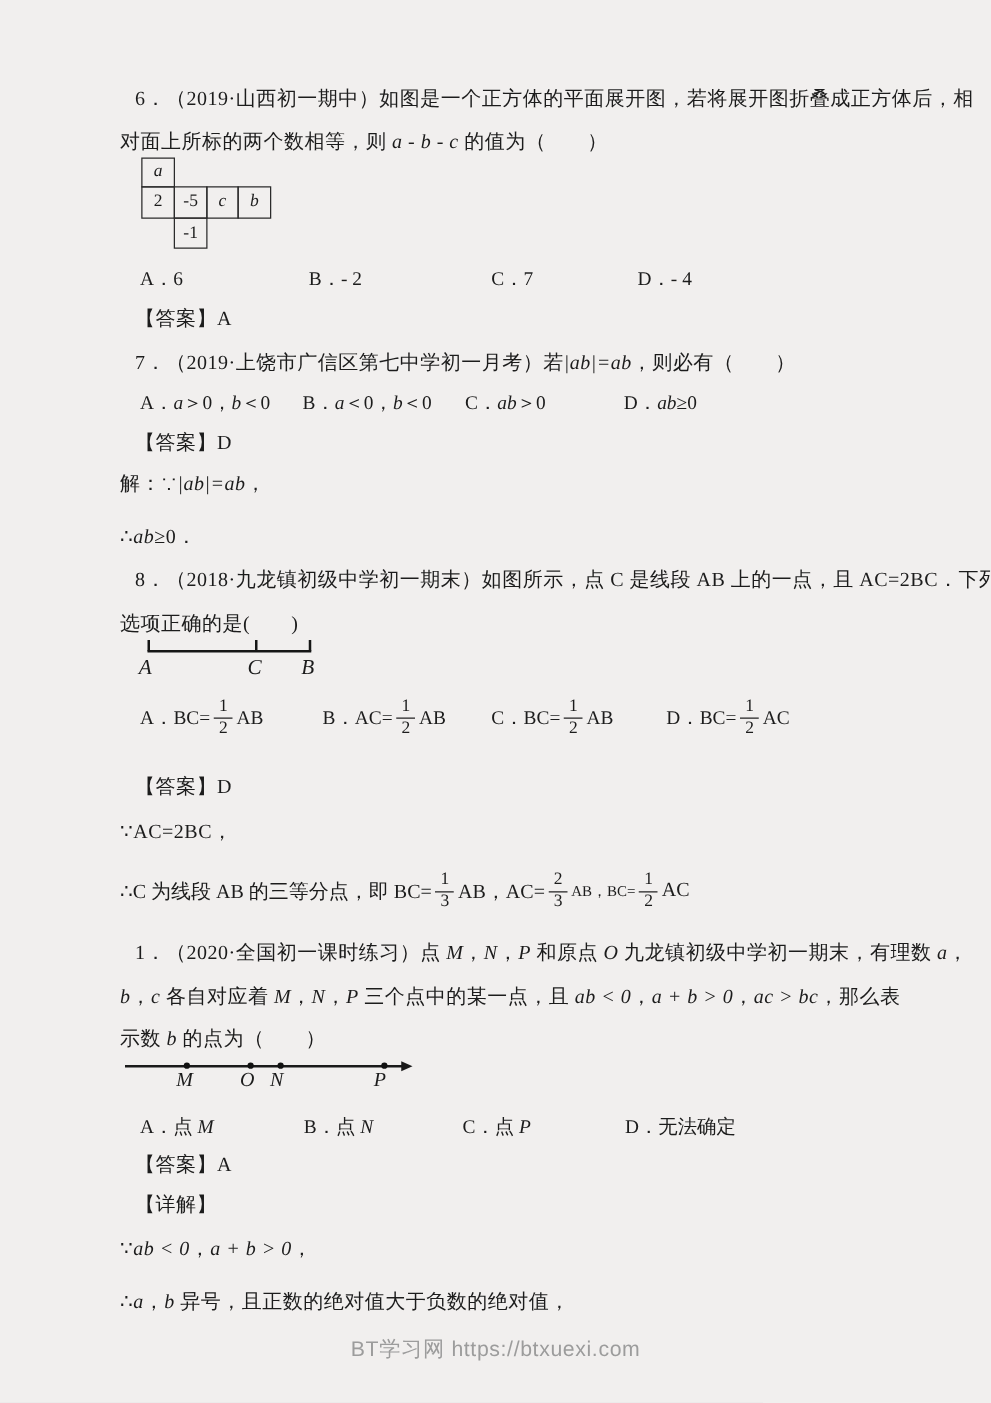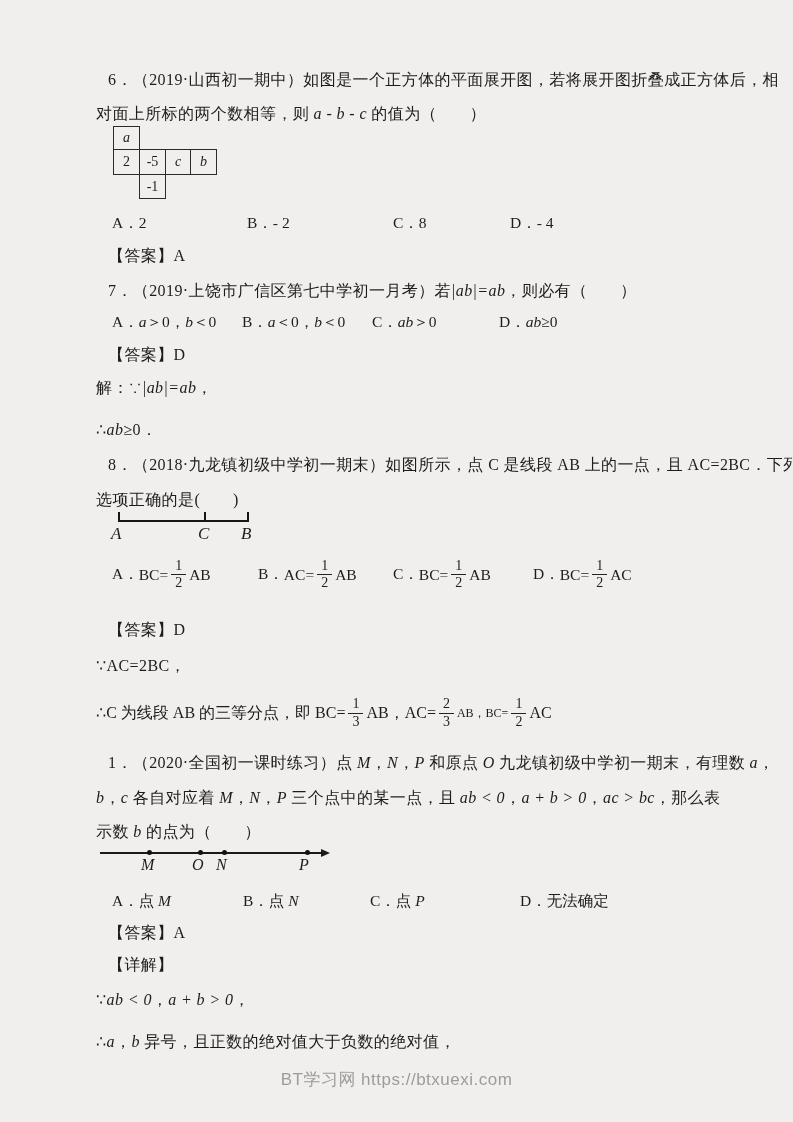--- a/index.html
+++ b/index.html
@@ -48,23 +48,23 @@
   <div>
     <div class="netcell it" style="left:113px;top:126px;width:27px;height:24px">a</div>
     <div class="netcell" style="left:113px;top:149px;width:27px;height:26px">2</div>
     <div class="netcell" style="left:139px;top:149px;width:27px;height:26px">-5</div>
     <div class="netcell it" style="left:165px;top:149px;width:26px;height:26px">c</div>
     <div class="netcell it" style="left:190px;top:149px;width:27px;height:26px">b</div>
     <div class="netcell" style="left:139px;top:174px;width:27px;height:25px">-1</div>
   </div>
 
   <div class="optrow" style="top:213px">
-    <span class="opt" style="left:112px">A．2</span>
+    <span class="opt" style="left:112px">A．6</span>
     <span class="opt" style="left:247px">B．- 2</span>
-    <span class="opt" style="left:393px">C．8</span>
+    <span class="opt" style="left:393px">C．7</span>
     <span class="opt" style="left:510px">D．- 4</span>
   </div>
 
   <div class="line q1st" style="top:246px">【答案】A</div>
 
   <div class="line q1st" style="top:281px"><span>7．（2019·上饶市广信区第七中学初一月考）若</span><span class="mi">|ab|=ab</span><span>，则必有（　　）</span></div>
 
   <div class="optrow" style="top:312px">
     <span class="opt" style="left:112px"><span>A．</span><span class="mi">a</span><span>＞0，</span><span class="mi">b</span><span>＜0</span></span>
     <span class="opt" style="left:242px"><span>B．</span><span class="mi">a</span><span>＜0，</span><span class="mi">b</span><span>＜0</span></span>
@@ -164,21 +164,21 @@
     <div class="nl-label" style="left:141px;top:856px">M</div>
     <div class="nl-label" style="left:192px;top:856px">O</div>
     <div class="nl-label" style="left:216px;top:856px">N</div>
     <div class="nl-label" style="left:299px;top:856px">P</div>
   </div>
 
   <div class="optrow" style="top:891px">
     <span class="opt" style="left:112px"><span>A．点 </span><span class="mi">M</span></span>
     <span class="opt" style="left:243px"><span>B．点 </span><span class="mi">N</span></span>
     <span class="opt" style="left:370px"><span>C．点 </span><span class="mi">P</span></span>
-    <span class="opt" style="left:520px"><span>D．无法确定</span></span>
+    <span class="opt" style="left:500px"><span>D．无法确定</span></span>
   </div>
 
   <div class="line q1st" style="top:923px">【答案】A</div>
   <div class="line q1st" style="top:955px">【详解】</div>
   <div class="line" style="top:990px"><span>∵</span><span class="mi">ab &lt; 0</span><span>，</span><span class="mi">a + b &gt; 0</span><span>，</span></div>
   <div class="line" style="top:1032px"><span>∴</span><span class="mi">a</span><span>，</span><span class="mi">b</span><span> 异号，且正数的绝对值大于负数的绝对值，</span></div>
 
   <div class="footer">BT学习网 https://btxuexi.com</div>
 
 </div>

